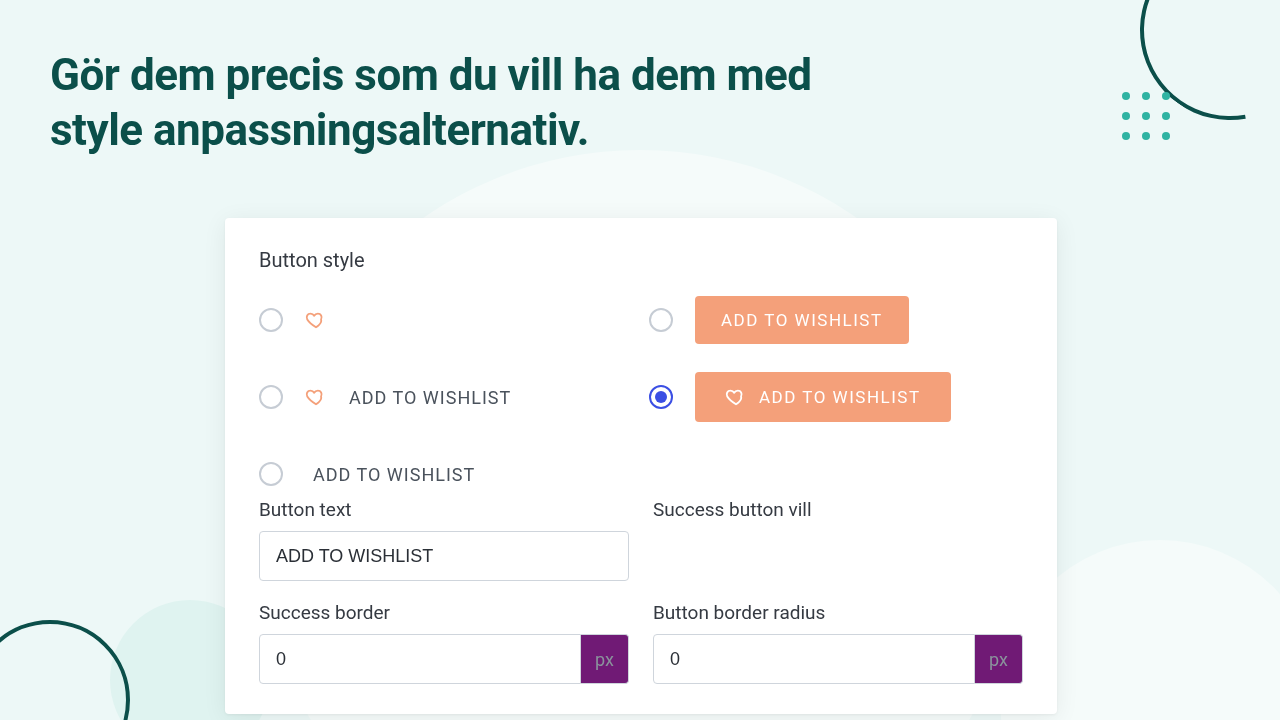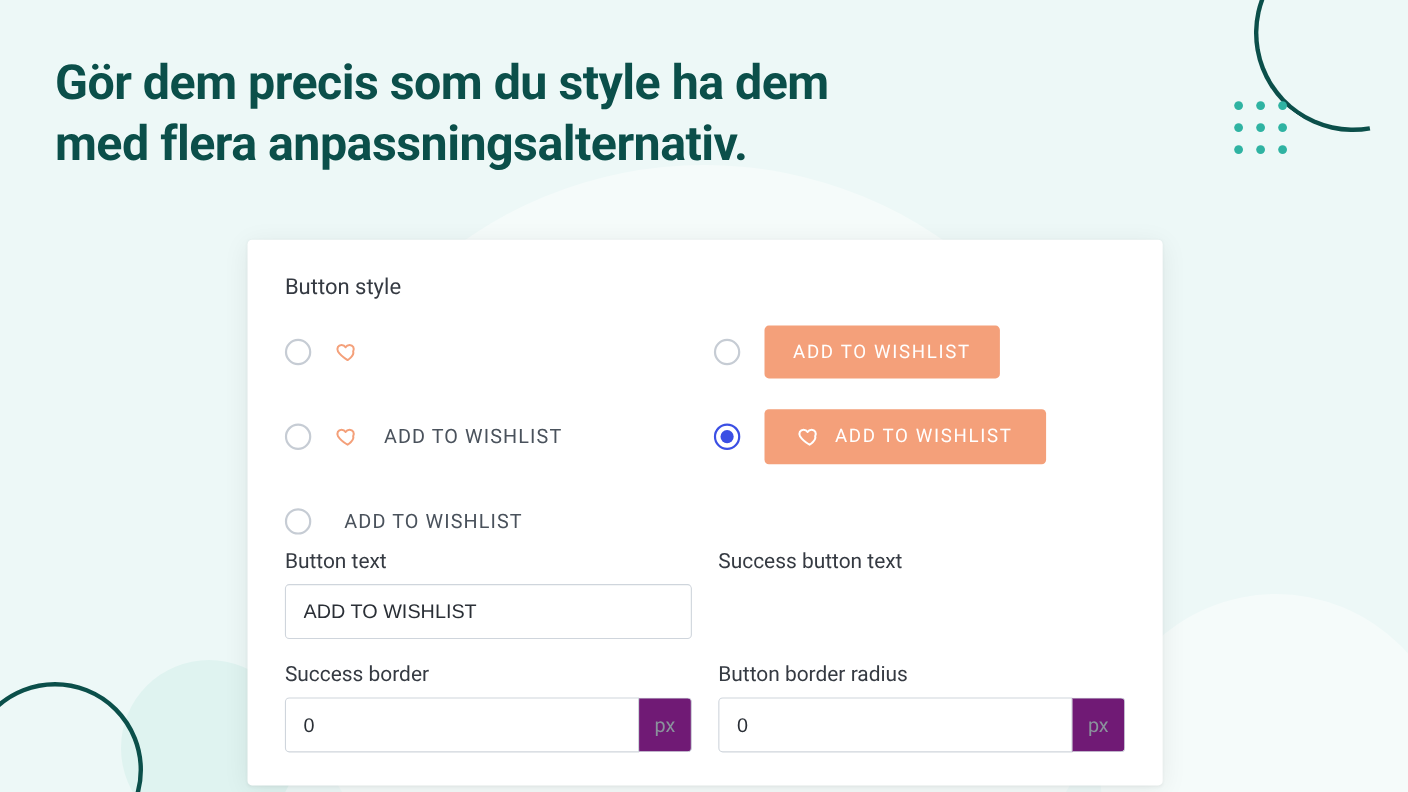--- a/index.html
+++ b/index.html
@@ -194,21 +194,21 @@
     <span></span>
     <span></span>
   <span></span>
     <span></span>
     <span></span>
   <span></span>
     <span></span>
     <span></span>
 </div>
 
-<h1 class="headline">Gör dem precis som du style ha dem med flera anpassningsalternativ.</h1>
+<h1 class="headline">Gör dem precis som du vill ha dem med style anpassningsalternativ.</h1>
 
 <div class="panel">
 
   <div class="section-title">Button style</div>
 
   <div class="style-grid">
 
     <div class="style-option">
       <span class="radio"></span>
       <span class="heart-icon">
@@ -254,21 +254,21 @@
 
     <div></div>
   </div>
 
   <div class="form-row">
     <div class="field">
       <label>Button text</label>
       <input class="text-input" type="text" value="ADD TO WISHLIST" style="">
     </div>
     <div class="field">
-      <label>Success button text</label>
+      <label>Success button vill</label>
     </div>
   </div>
 
   <div class="form-row" style="margin-top:20px">
     <div class="field">
       <label>Success border</label>
       <div class="input-group">
         <input class="text-input" type="text" value="0" style="">
         <div class="input-suffix">px</div>
       </div>

